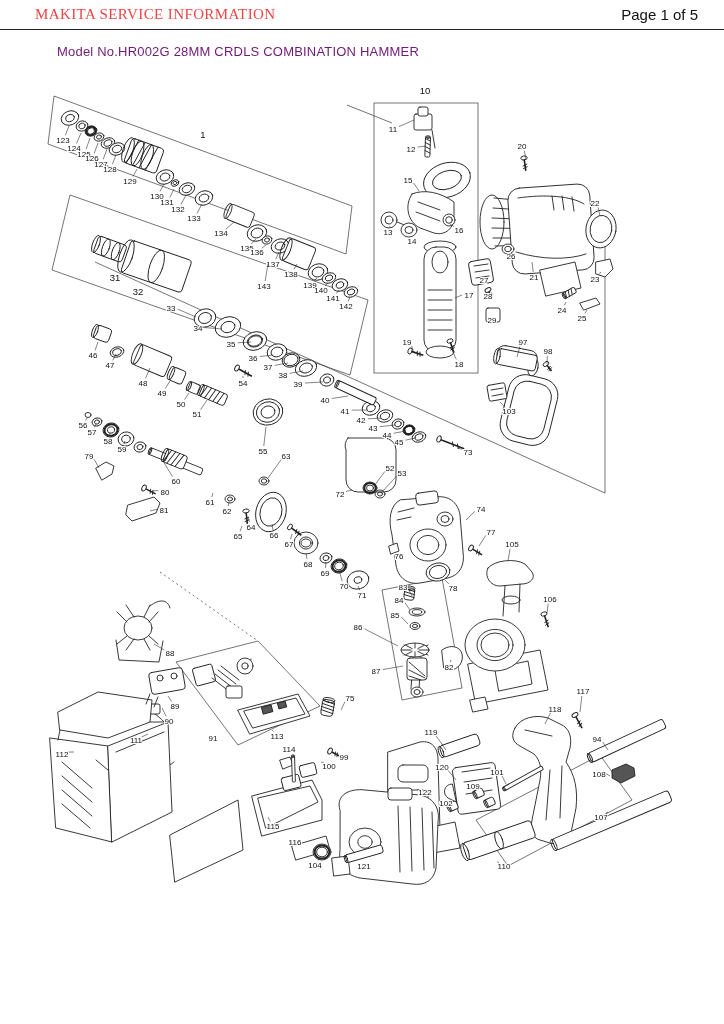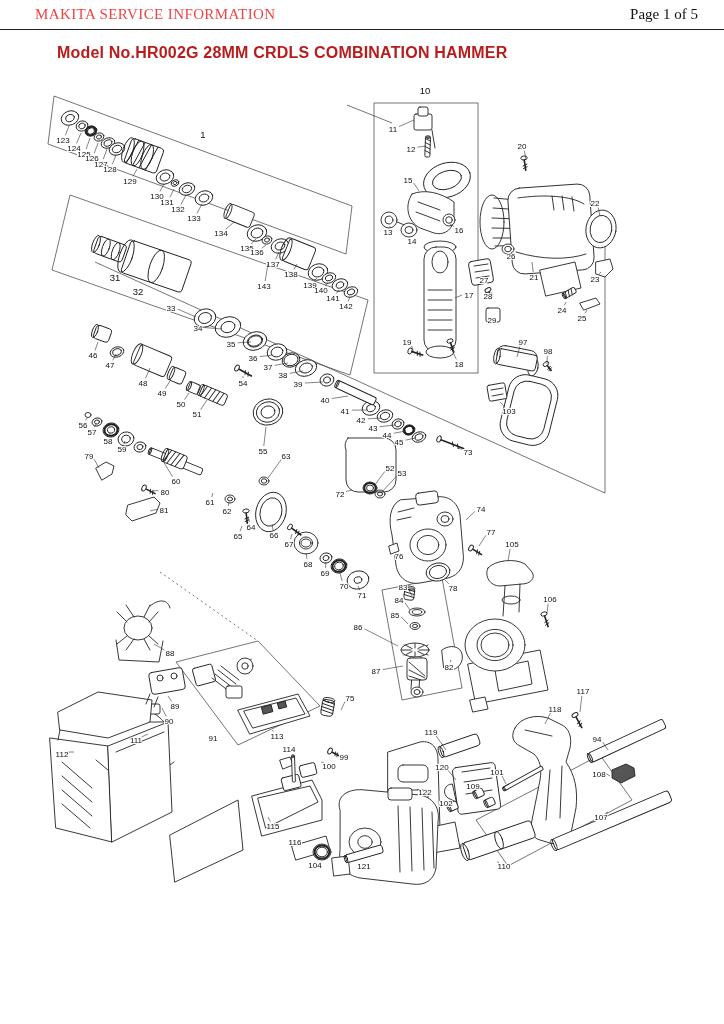--- a/index.html
+++ b/index.html
@@ -1,24 +1,24 @@
 <!DOCTYPE html>
 <html><head>
 <meta charset="utf-8">
 <style>
   html,body{margin:0;padding:0;background:#e8e8e8;}
   .page{position:relative;width:724px;height:1024px;background:#ffffff;overflow:hidden;
         font-family:"Liberation Sans",sans-serif;}
   .hdr-left{position:absolute;left:35px;top:6px;font-family:"Liberation Serif",serif;
             font-size:15px;color:#ef4444;letter-spacing:.4px;}
-  .hdr-right{position:absolute;right:26px;top:6px;font-family:Liberation Serif, serif;
+  .hdr-right{position:absolute;right:26px;top:6px;font-family:Liberation Sans, sans-serif;
              font-size:15px;color:#111;}
   .hdr-rule{position:absolute;left:0;top:29px;width:724px;height:0;border-top:1.2px solid #222;}
-  .doc-title{position:absolute;left:57px;top:44px;font-size:16px;font-weight:bold;
-             color:#b91c1c;letter-spacing:.2px;}
+  .doc-title{position:absolute;left:57px;top:44px;font-size:13px;font-weight:normal;
+             color:#701a75;letter-spacing:.2px;}
   svg.diagram{position:absolute;left:0;top:0;width:724px;height:1024px;}
   svg .ln{stroke:#3a3a3a;stroke-width:.7;fill:none;}
   svg .shape{stroke:#222;stroke-width:.9;fill:#fff;stroke-linejoin:round;stroke-linecap:round;}
   svg .shape2{stroke:#222;stroke-width:.9;fill:none;stroke-linejoin:round;stroke-linecap:round;}
   svg .dk{stroke:#222;stroke-width:.9;fill:#555;}
   svg text.plabel{font-family:"Liberation Sans",sans-serif;font-size:8px;fill:#111;
        text-anchor:middle;paint-order:stroke;stroke:#fff;stroke-width:2px;}
   svg text.plabel.big{font-size:9.5px;}
   svg line.leader{stroke:#333;stroke-width:.6;}
 </style>

